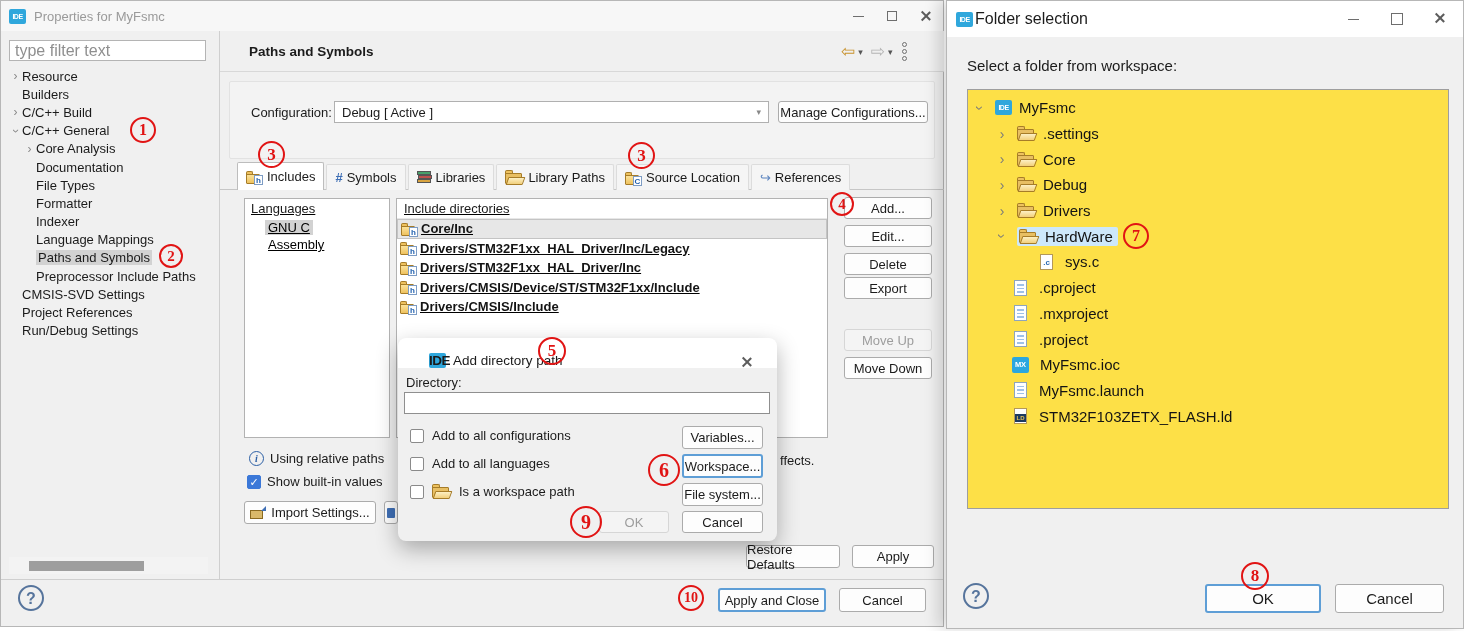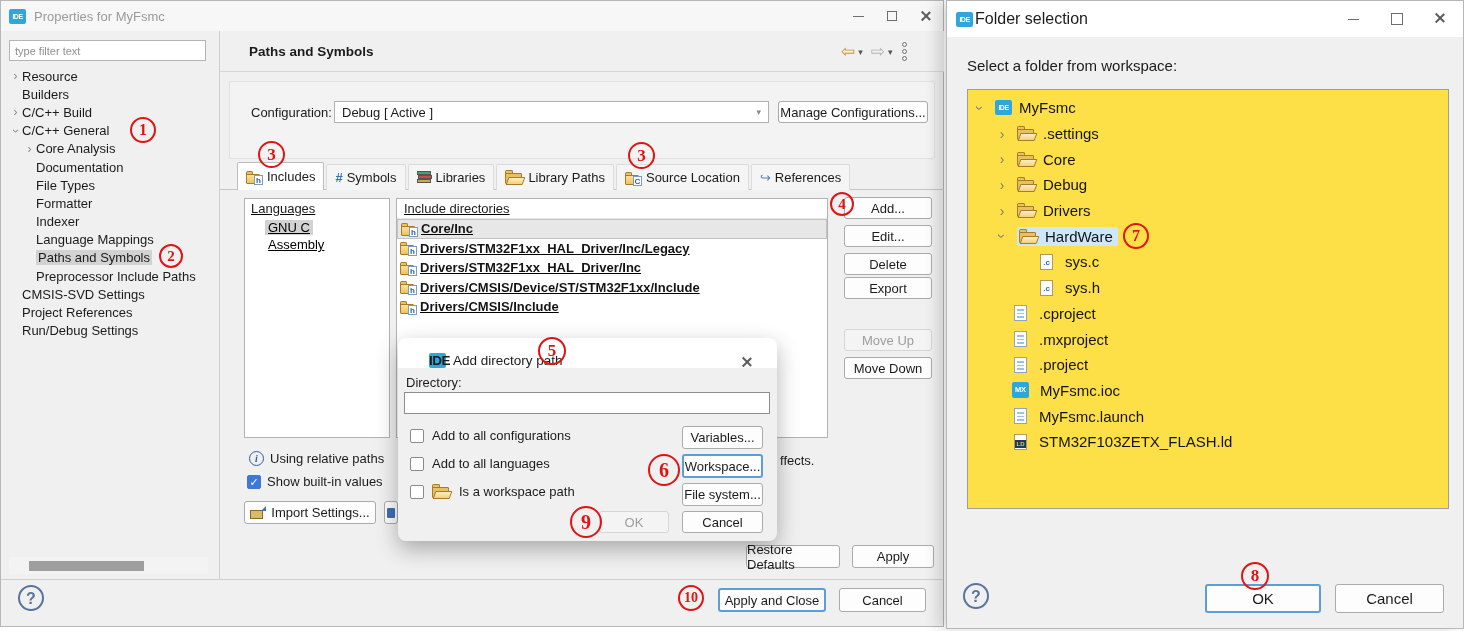--- a/index.html
+++ b/index.html
@@ -21,21 +21,21 @@
   .ic-min { width:11px; border-top:1px solid #6e6e6e; }
   .ic-max { width:10px; height:10px; border:1px solid #6e6e6e; }
   .ic-x { position:relative; width:12px; height:12px; }
   .ic-x::before,.ic-x::after { content:""; position:absolute; left:5px; top:0; width:1.5px; height:12px; background:#5c5c5c; }
   .ic-x::before{ transform:rotate(45deg);} .ic-x::after{ transform:rotate(-45deg);}
 
   .ide-logo { width:17px; height:15px; background:#2fa7dc; border-radius:2px; color:#fff; font-weight:bold; font-size:7px; line-height:15px; text-align:center; flex:none; }
   .ide-logo::after { content:"IDE"; letter-spacing:-0.5px; }
 
   
-  .filter { left:8px; top:39px; width:197px; height:21px; background:#fff; border:1px solid #b4b4b4; font-size:11px; color:#444; padding:0 5px; }
+  .filter { left:8px; top:39px; width:197px; height:21px; background:#fff; border:1px solid #b4b4b4; font-size:16px; color:#444; padding:0 5px; }
   .filter::placeholder { color:#8f8f8f; }
   .ptree { left:8px; top:66px; width:208px; font-size:13px; color:#1b1b1b; }
   .trow { display:flex; align-items:center; height:18.2px; white-space:nowrap; }
   .chev { width:13px; flex:none; color:#8a8a8a; font-size:12px; line-height:10px; text-align:center; }
   .chev.col::after { content:"›"; display:inline-block; }
   .chev.exp::after { content:"›"; display:inline-block; transform:rotate(90deg); }
   .ind1 { padding-left:14px; }
   .sel-gray { background:#d2d2d2; padding:0 2px; }
 
   .sash { left:218px; top:30px; width:1px; height:548px; background:#cfcfcf; }
@@ -498,25 +498,20 @@
               </span>
             <span>HardWare</span>
           </span>
         </div>
         <div class="rtrow">
           <span class="rsp" style="width:72px"></span>
           <span class="pg cfile"></span>
           <span class="rgap" style="margin-left:12px">sys.c</span>
         </div>
         <div class="rtrow">
-          <span class="rsp" style="width:72px"></span>
-          <span class="pg cfile"></span>
-          <span class="rgap" style="margin-left:12px">sys.h</span>
-        </div>
-        <div class="rtrow">
           <span class="rsp" style="width:46px"></span>
           <span class="pg lines"></span>
           <span class="rgap" style="margin-left:12px">.cproject</span>
         </div>
         <div class="rtrow">
           <span class="rsp" style="width:46px"></span>
           <span class="pg lines"></span>
           <span class="rgap" style="margin-left:12px">.mxproject</span>
         </div>
         <div class="rtrow">

